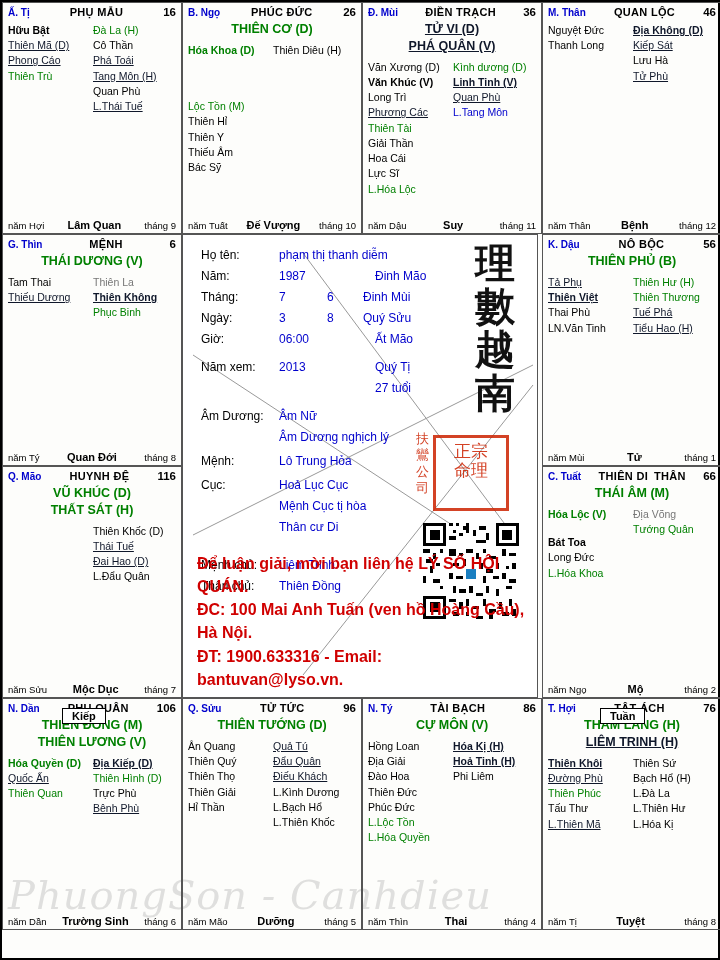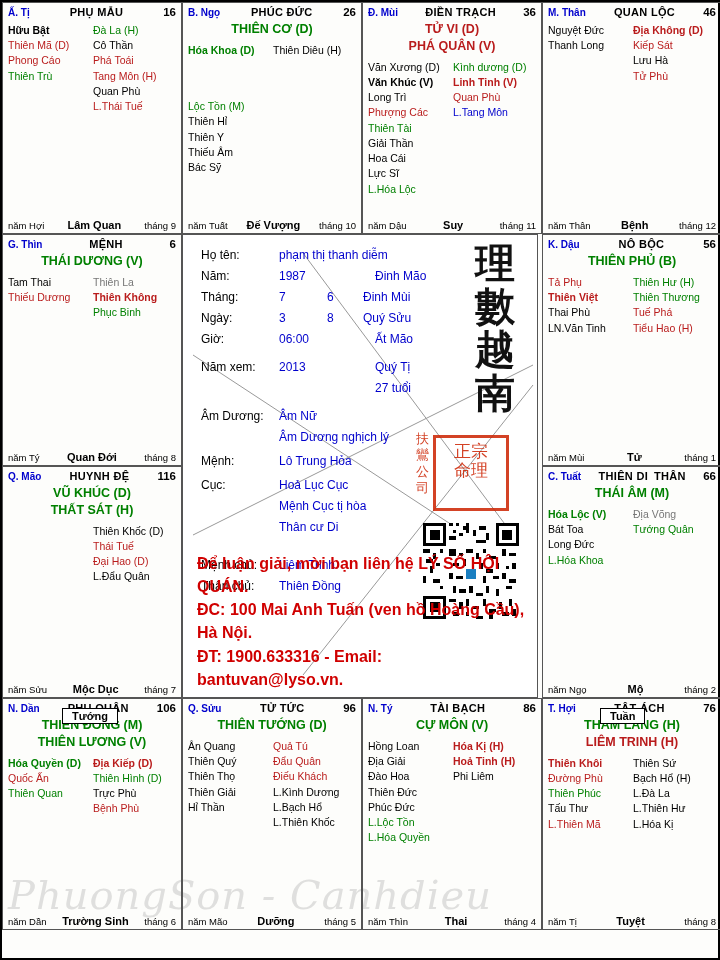--- a/index.html
+++ b/index.html
@@ -36,21 +36,21 @@
   .hdr .chi{color:#0000cc;font-size:10px;}
   .hdr .cung{color:#000;font-size:11px;letter-spacing:.3px;}
   .hdr .num{color:#000;font-size:11.5px;}
   .stars-main{
     text-align:center;
     margin-top:3px;
     line-height:1.35;
   }
   .stars-main .s{font-weight:bold;font-size:12.5px;}
   .green{color:#008000;}
-  .red{color:#b91c1c;}
+  .red{color:#0f172a;text-decoration:underline;}
   .blue{color:#0000cc;}
   .black{color:#000;}
   .gray{color:#777;}
   .cols{
     display:flex;
     gap:0;
     padding:5px 5px 0 5px;
     font-size:10.5px;
     line-height:1.45;
   }
@@ -357,21 +357,21 @@
         <span class="chi">C. Tuất</span>
         <span class="cung">THIÊN DI<span class="cung" style="margin-left: 6px;">THÂN</span></span>
         <span class="num">66</span>
       </div>
       <div class="stars-main">
         <div class="s green">THÁI ÂM (M)</div>
       </div>
       <div class="cols">
         <div class="col">
           <div class="green bold" style="font-weight: bold;">Hóa Lộc (V)</div>
-          <div class="black" style="font-weight: normal;">Bát Toa</div>
+          <div class="black" style="font-weight: bold; margin-top: 13px;">Bát Toa</div>
           <div class="black" style="font-weight: normal;">Long Đức</div>
           <div class="green" style="font-weight: normal;">L.Hóa Khoa</div>
         </div>
         <div class="col c2">
           <div class="gray" style="font-weight: normal;">Địa Võng</div>
           <div class="green" style="font-weight: normal;">Tướng Quân</div>
         </div>
       </div>
       <div class="ftr">
         <span class="sm">năm Ngọ</span>
@@ -685,14 +685,14 @@
     </div>
   </div>
 
   <div class="note">
     <div>Để luận giải, mời bạn liên hệ LÝ SỐ HỘI QUÁN.</div>
     <div>ĐC: 100 Mai Anh Tuấn (ven hồ Hoàng Cầu), Hà Nội.</div>
     <div>ĐT: 1900.633316 - Email: bantuvan@lyso.vn.</div>
   </div>
 </div>
 
-<div class="tag tag-triet">Tướng</div>
+<div class="tag tag-triet">Kiếp</div>
 <div class="tag tag-tuan">Tuần</div>
 
 </body></html>

